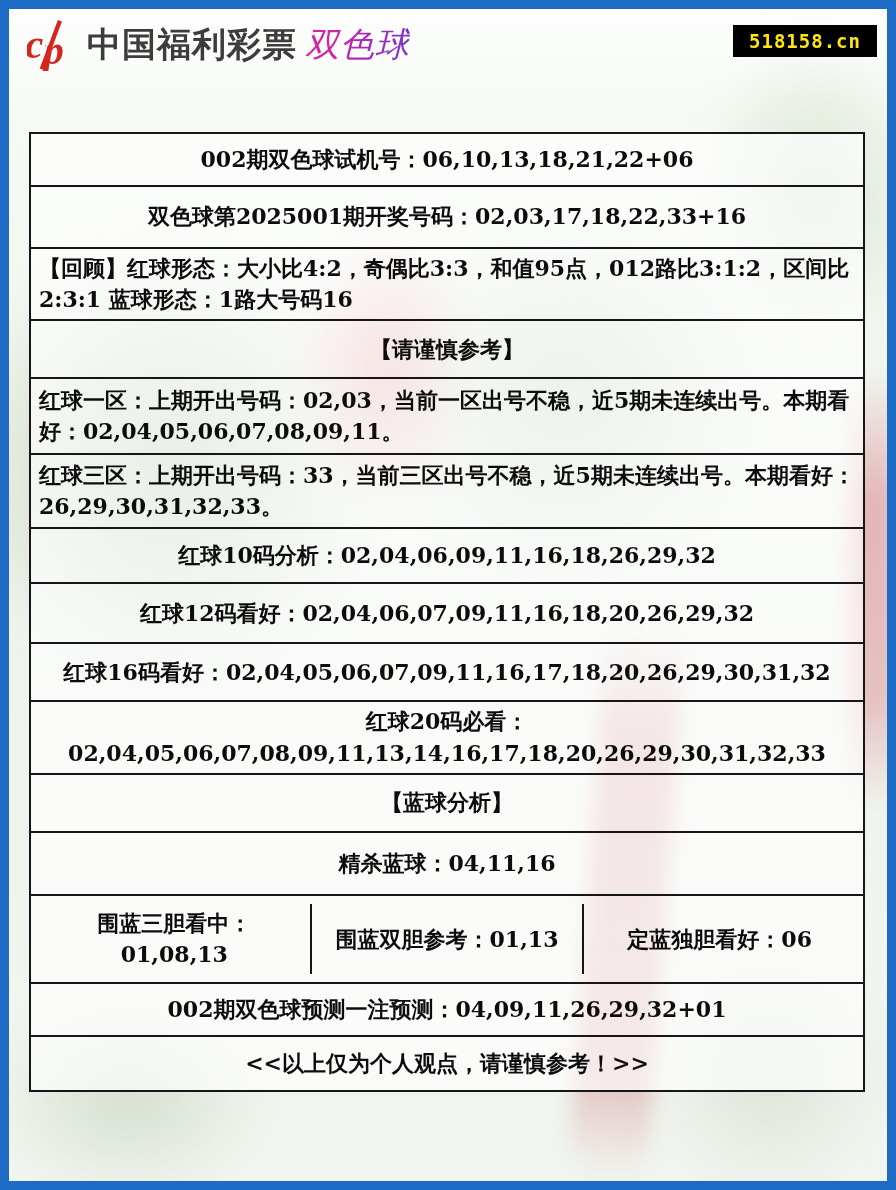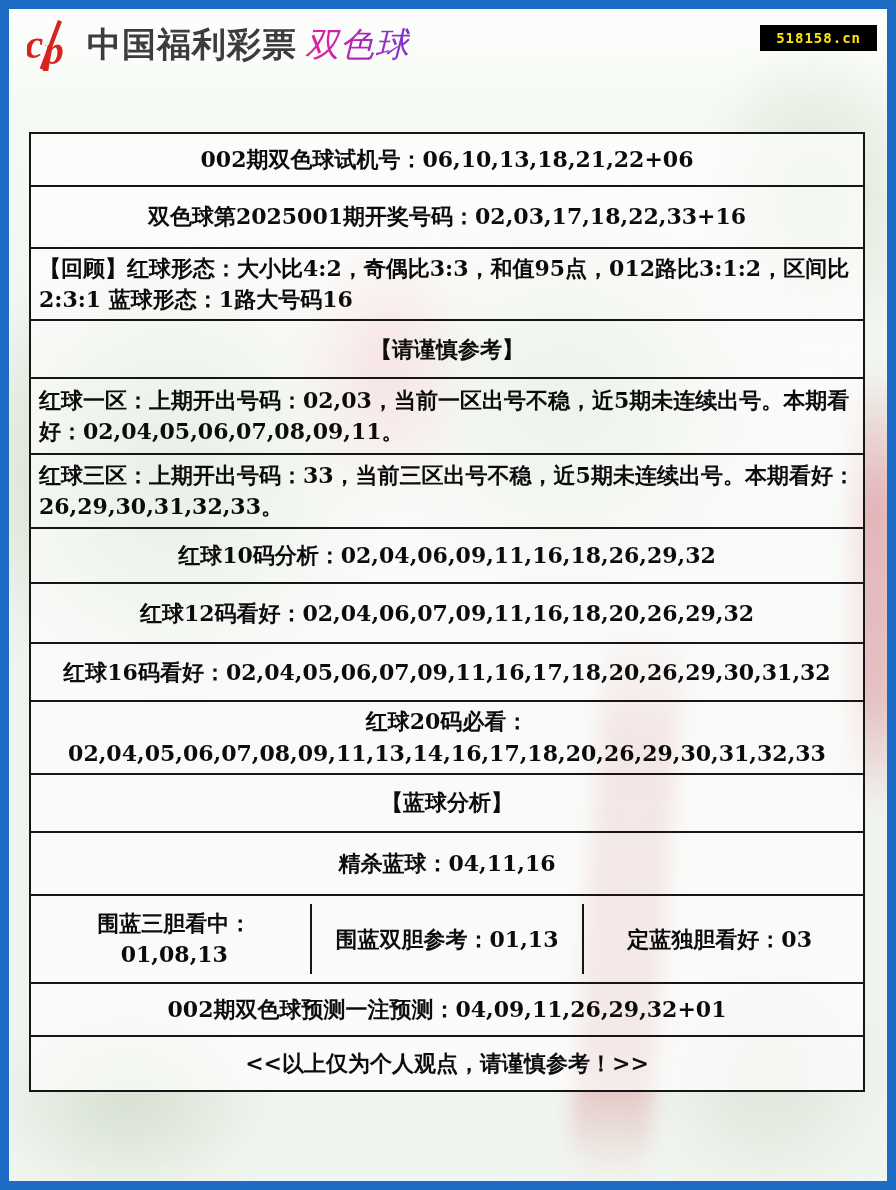--- a/index.html
+++ b/index.html
@@ -29,21 +29,21 @@
   .logo-icon-svg { display:block; }
   .logo-brand { font-size:34px; font-weight:bold; color:#3c3c3c; letter-spacing:1px; }
   .logo-product { font-size:34px; font-weight:normal; font-style:italic; color:#b92fae; letter-spacing:1px; }
   @supports (-webkit-background-clip:text) {
     .logo-product { background:linear-gradient(90deg,#e6239a,#b327b8,#7b35cc); -webkit-background-clip:text; background-clip:text; color:transparent; }
   }
   .badge {
     position:absolute; right:2px; top:8px;
     background:#000; color:#ffe609;
     font-family:"DejaVu Sans Mono","Liberation Mono",monospace;
-    font-size:14px; font-weight:bold; letter-spacing:1px;
+    font-size:19px; font-weight:bold; letter-spacing:1px;
     padding:5px 16px;
   }
 
   .title {
     position:absolute; left:12px; right:12px; top:66px;
     text-align:center; white-space:nowrap;
     font-family:"DejaVu Serif","Liberation Serif",serif;
     font-size:34px; font-weight:bold; color:#e0573e; letter-spacing:0px;
   }
 
@@ -104,19 +104,19 @@
     <div class="row r7 left">红球三区：上期开出号码：33，当前三区出号不稳，近5期未连续出号。本期看好：26,29,30,31,32,33。</div>
     <div class="row r8">红球10码分析：02,04,06,09,11,16,18,26,29,32</div>
     <div class="row r9">红球12码看好：02,04,06,07,09,11,16,18,20,26,29,32</div>
     <div class="row r10">红球16码看好：02,04,05,06,07,09,11,16,17,18,20,26,29,30,31,32</div>
     <div class="row r11">红球20码必看：02,04,05,06,07,08,09,11,13,14,16,17,18,20,26,29,30,31,32,33</div>
     <div class="row r12">【蓝球分析】</div>
     <div class="row r13">精杀蓝球：04,11,16</div>
     <div class="row r14">
       <div class="cell">围蓝三胆看中：01,08,13</div>
       <div class="cell">围蓝双胆参考：01,13</div>
-      <div class="cell">定蓝独胆看好：03</div>
+      <div class="cell">定蓝独胆看好：06</div>
     </div>
     <div class="row r15">002期双色球预测一注预测：04,09,11,26,29,32+01</div>
     <div class="row r16">&lt;&lt;以上仅为个人观点，请谨慎参考！&gt;&gt;</div>
   </div>
 
 </div>
 
 </body></html>

